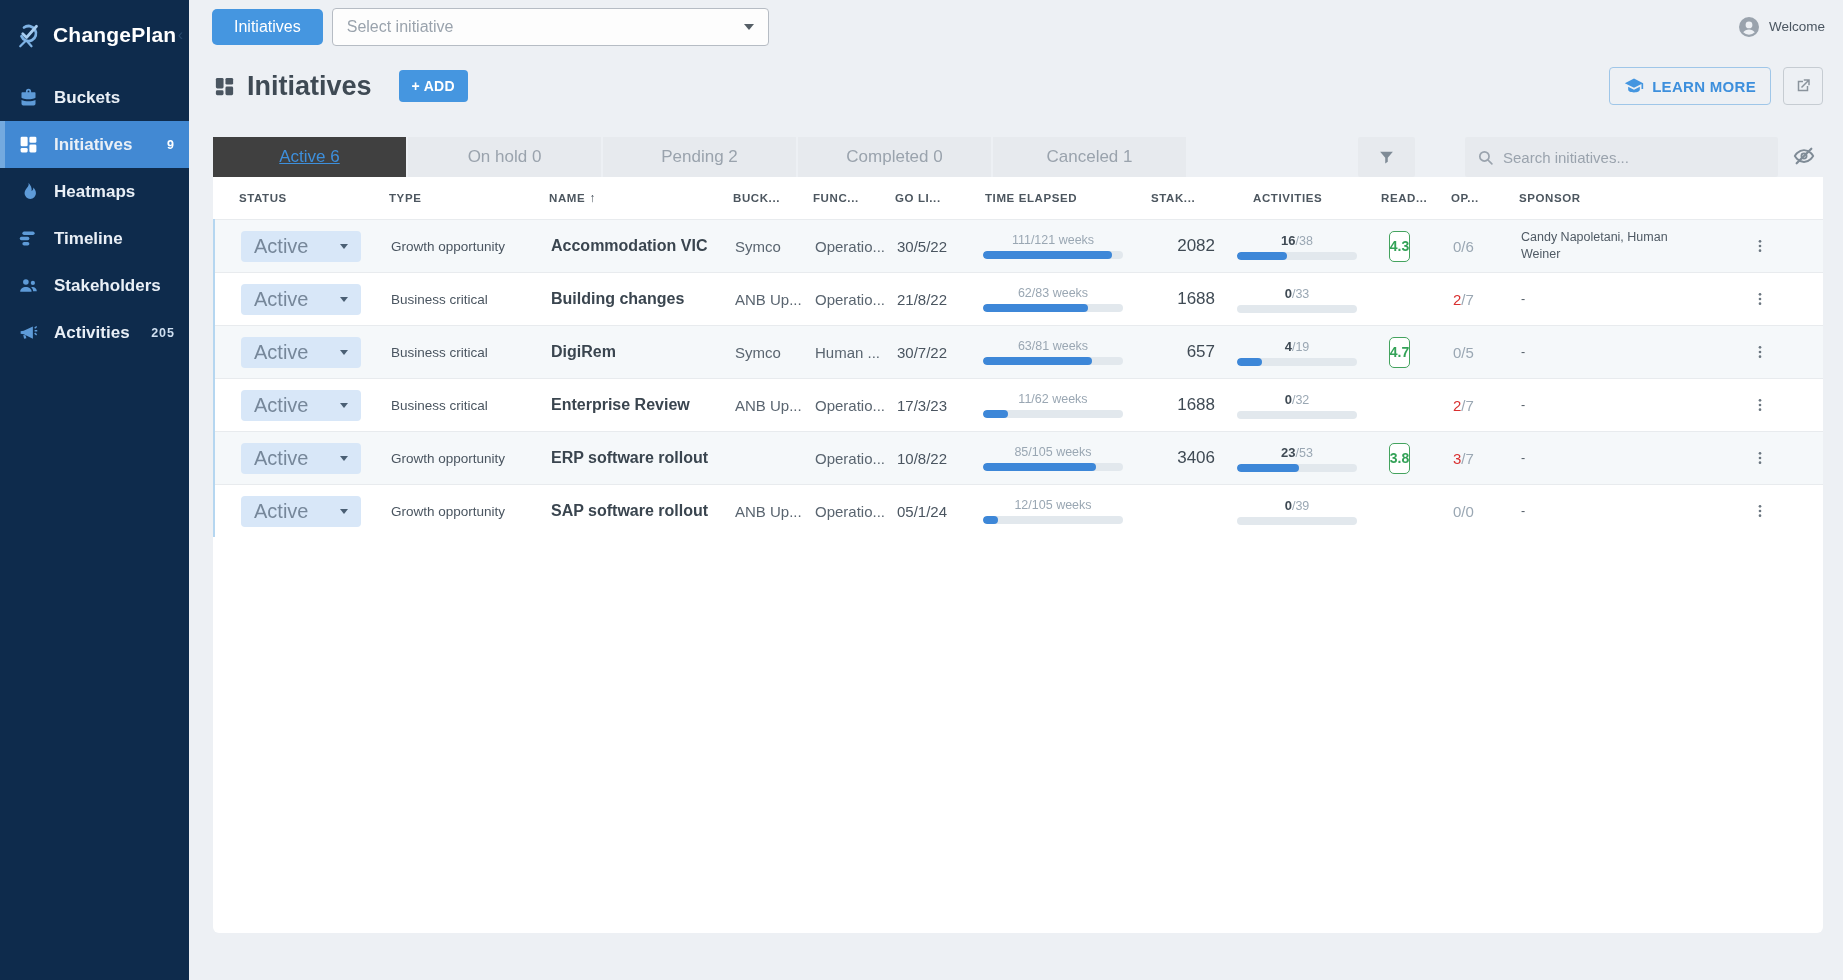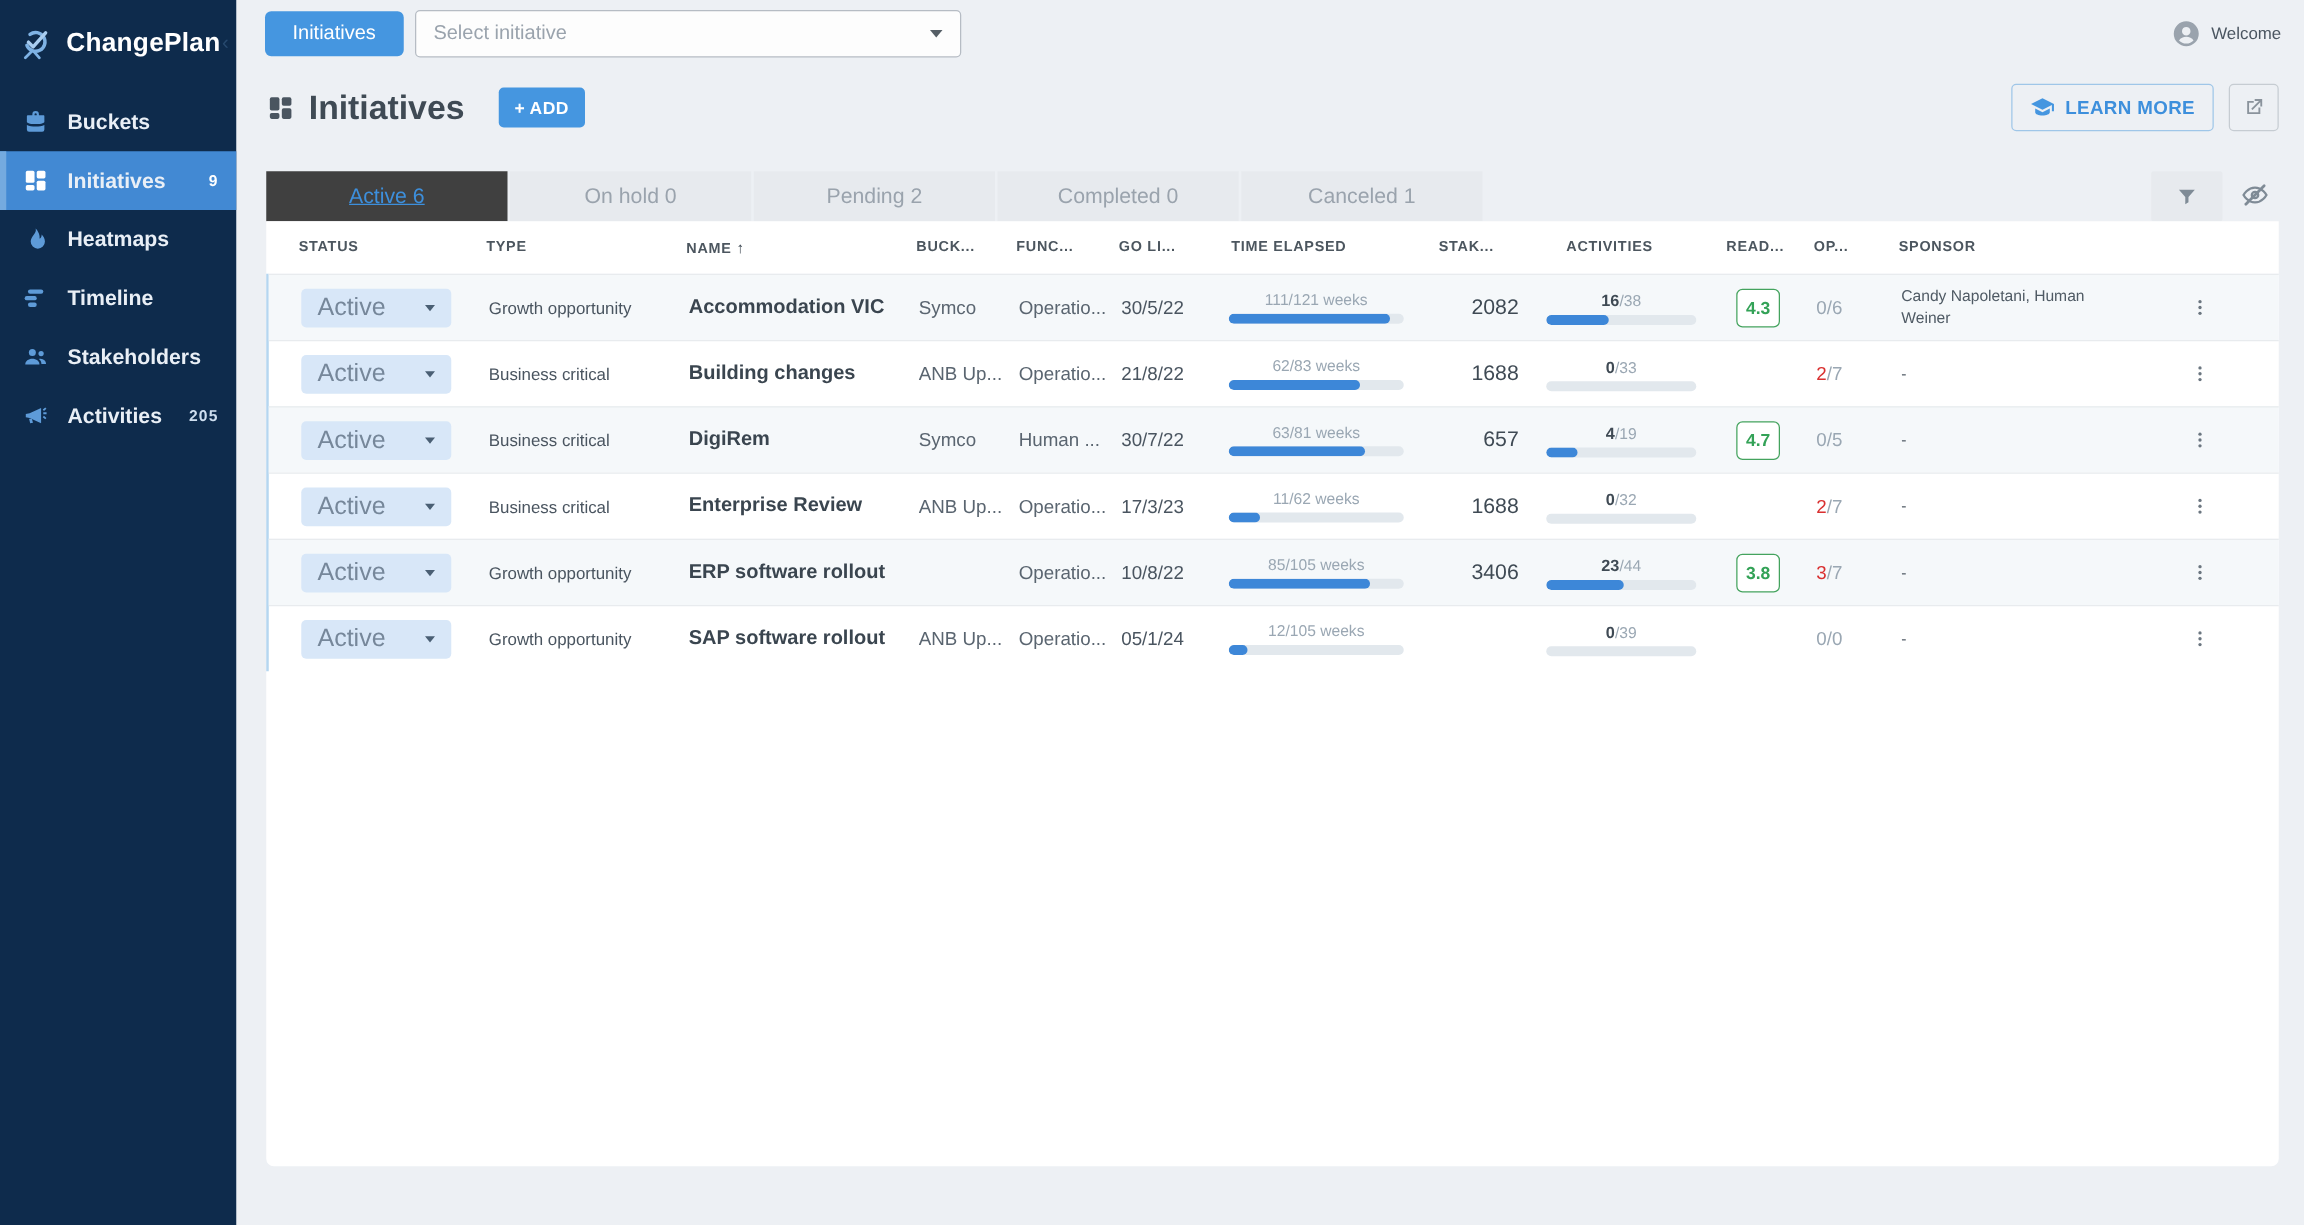--- a/index.html
+++ b/index.html
@@ -68,21 +68,21 @@
   .cell-name { font-size:16px; font-weight:600; color:#3a454f; white-space:nowrap; overflow:hidden; }
   .cell-plain { font-size:15px; color:#5a6570; white-space:nowrap; overflow:hidden; }
   .cell-date { font-size:15px; color:#4a5560; }
   .bar-cell { display:flex; flex-direction:column; align-items:center; width:140px; }
   .bar-cell.act { width:120px; margin-left:8px; }
   .bar-label { font-size:12.5px; color:#9aa7b3; margin-bottom:4px; white-space:nowrap; }
   .bar-label .done { color:#3f4a54; font-weight:600; font-size:13px; }
   .bar-track { width:100%; height:8px; background:#e2e8ed; border-radius:4px; overflow:hidden; }
   .bar-fill { height:100%; background:#3d87d8; border-radius:4px; }
   .cell-stak { font-size:17px; color:#3f4a54; text-align:right; padding-right:14px; }
-  .readiness { width:35px; height:31px; border:1.5px solid #44a35e; border-radius:5px; color:#33a257; font-size:14px; font-weight:bold; display:flex; align-items:center; justify-content:center; margin-left:14px; background:#fff; }
+  .readiness { width:21px; height:31px; border:1.5px solid #44a35e; border-radius:5px; color:#33a257; font-size:14px; font-weight:bold; display:flex; align-items:center; justify-content:center; margin-left:14px; background:#fff; }
   .cell-open { font-size:15px; color:#9aa7b3; }
   .cell-open .num { color:#9aa7b3; }
   .cell-open .num.red { color:#d93030; }
   .cell-sponsor { font-size:12.5px; color:#4f5a64; line-height:1.35; padding-right:10px; max-width:170px; }
   .kebab-btn { background:none; border:none; color:#6b7680; cursor:pointer; width:30px; height:30px; display:flex; align-items:center; justify-content:center; }
   .kebab-btn svg { width:16px; height:16px; }
 </style>
 </head>
 <body>
 
@@ -196,20 +196,27 @@
       <div class="tab active">Active 6</div>
       <div class="tab">On hold 0</div>
       <div class="tab">Pending 2</div>
       <div class="tab">Completed 0</div>
       <div class="tab">Canceled 1</div>
       <button class="filter-btn">
         <svg viewBox="0 0 24 24" fill="currentColor">
             <path d="M3 4h18l-7.2 8.2V18l-3.6 2.4v-8.2L3 4z"></path>
           </svg>
       </button>
+      <div class="search-box">
+        <svg viewBox="0 0 24 24" fill="none" stroke="currentColor" stroke-width="2.4" stroke-linecap="round">
+            <circle cx="10.5" cy="10.5" r="6.5"></circle>
+            <path d="M15.5 15.5 21 21"></path>
+          </svg>
+        <input type="text" placeholder="Search initiatives..." style="">
+      </div>
       <button class="eye-off-btn">
         <svg viewBox="0 0 24 24" fill="none" stroke="currentColor" stroke-width="2" stroke-linecap="round">
             <path d="M2 12s3.5-6.5 10-6.5S22 12 22 12s-3.5 6.5-10 6.5S2 12 2 12z"></path>
             <circle cx="12" cy="12" r="2.8"></circle>
             <path d="M4 20 20 4" stroke-width="2.4"></path>
           </svg>
       </button>
     </div>
 
     <div class="card">
@@ -433,21 +440,21 @@
       <div class="bar-cell">
         <span class="bar-label">85/105 weeks</span>
         <div class="bar-track">
                   <div class="bar-fill" style="width: 81%;"></div>
                 </div>
       </div>
     </div>
     <div class="cell-stak">3406</div>
     <div>
       <div class="bar-cell act">
-        <span class="bar-label"><span class="done">23</span><span>/44</span></span>
+        <span class="bar-label"><span class="done">23</span><span>/53</span></span>
         <div class="bar-track">
                   <div class="bar-fill" style="width: 52%;"></div>
                 </div>
       </div>
     </div>
     <div>
       <div class="readiness">3.8</div>
     </div>
     <div class="cell-open">
       <span class="num red">3</span><span>/7</span>

